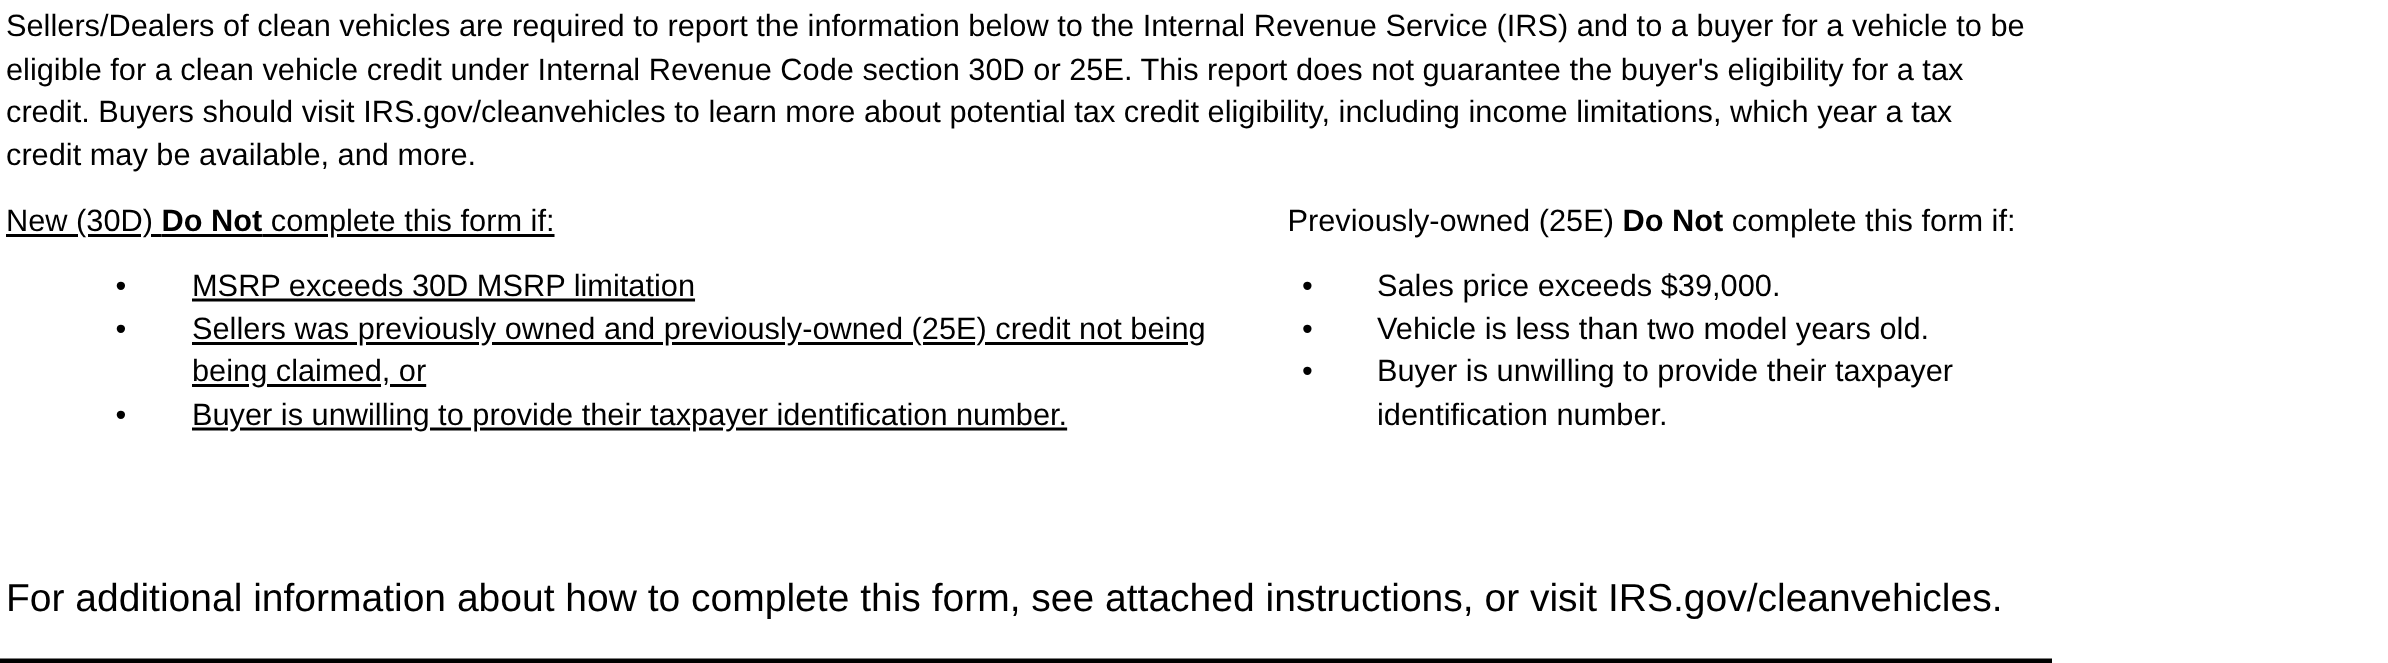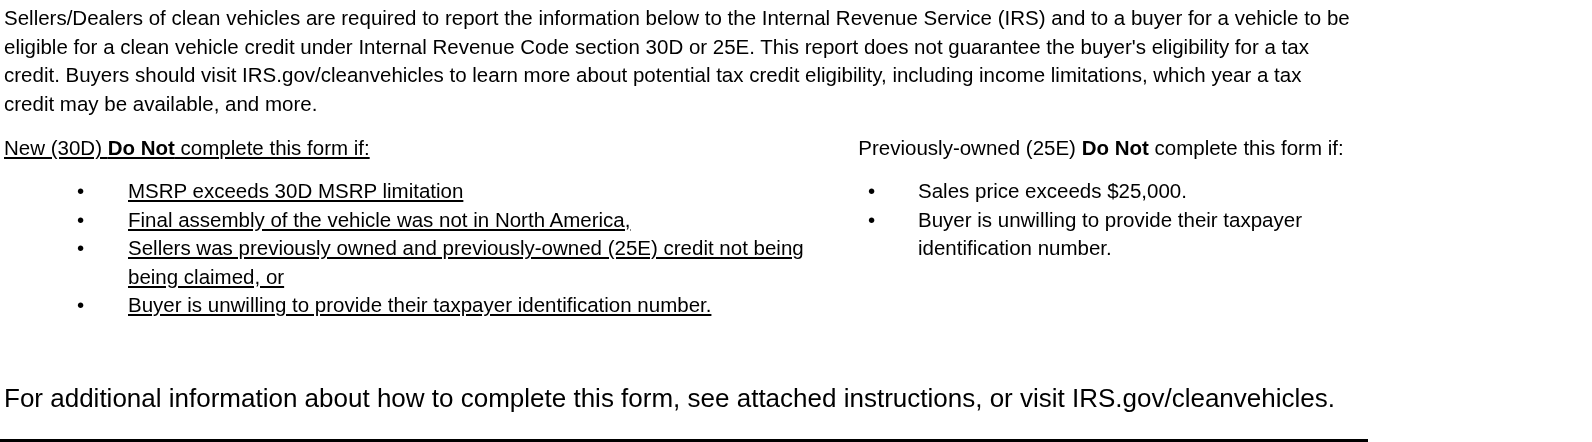--- a/index.html
+++ b/index.html
@@ -103,30 +103,30 @@
 <div class="page">
 
   <p class="intro">Sellers/Dealers of clean vehicles are required to report the information below to the Internal Revenue Service (IRS) and to a buyer for a vehicle to be eligible for a clean vehicle credit under Internal Revenue Code section 30D or 25E. This report does not guarantee the buyer's eligibility for a tax credit. Buyers should visit IRS.gov/cleanvehicles to learn more about potential tax credit eligibility, including income limitations, which year a tax credit may be available, and more.</p>
 
   <div class="columns">
 
     <div class="col-left">
       <p class="col-heading"><span>New (30D) </span><b>Do Not</b><span> complete this form if:</span></p>
       <ul class="bullets">
         <li>MSRP exceeds 30D MSRP limitation</li>
-        <li>Final assembly of the vehicle was not in North America,</li>
         <li>Sellers was previously owned and previously-owned (25E) credit not being being claimed, or</li>
         <li>Buyer is unwilling to provide their taxpayer identification number.</li>
       </ul>
     </div>
 
     <div class="col-right">
       <p class="col-heading"><span>Previously-owned (25E) </span><b>Do Not</b><span> complete this form if:</span></p>
       <ul class="bullets">
-        <li>Sales price exceeds $25,000.</li>
+        <li>Sales price exceeds $39,000.</li>
+        <li>Vehicle is less than two model years old.</li>
         <li>Buyer is unwilling to provide their taxpayer identification number.</li>
       </ul>
     </div>
 
   </div>
 
   <p class="footer-note">For additional information about how to complete this form, see attached instructions, or visit IRS.gov/cleanvehicles.</p>
 
   <div class="bottom-rule"></div>
 

